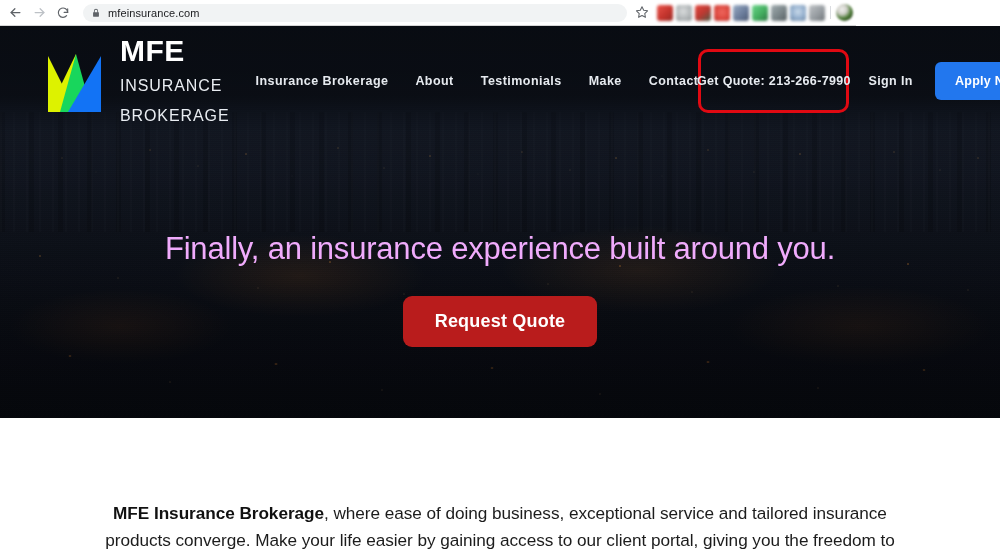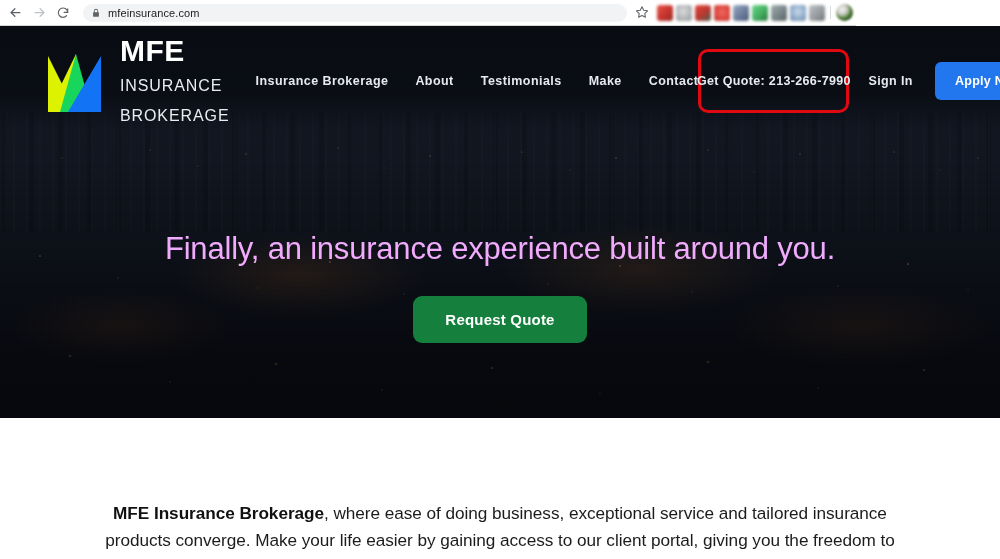--- a/index.html
+++ b/index.html
@@ -343,23 +343,23 @@
     font-size: 31px;
     font-weight: normal;
     color: #f0abfc;
     letter-spacing: -0.2px;
     text-align: left;
     line-height: 1.15;
     white-space: nowrap;
   }
   .hero-cta {
     margin-top: 29px;
-    background: #15803d;
+    background: #b91c1c;
     color: #ffffff;
-    font-size: 15px;
+    font-size: 18px;
     font-weight: bold;
     letter-spacing: .2px;
     border: none;
     border-radius: 9px;
     padding: 15px 32px;
     cursor: pointer;
     font-family: "Liberation Sans", sans-serif;
   }
 
   

